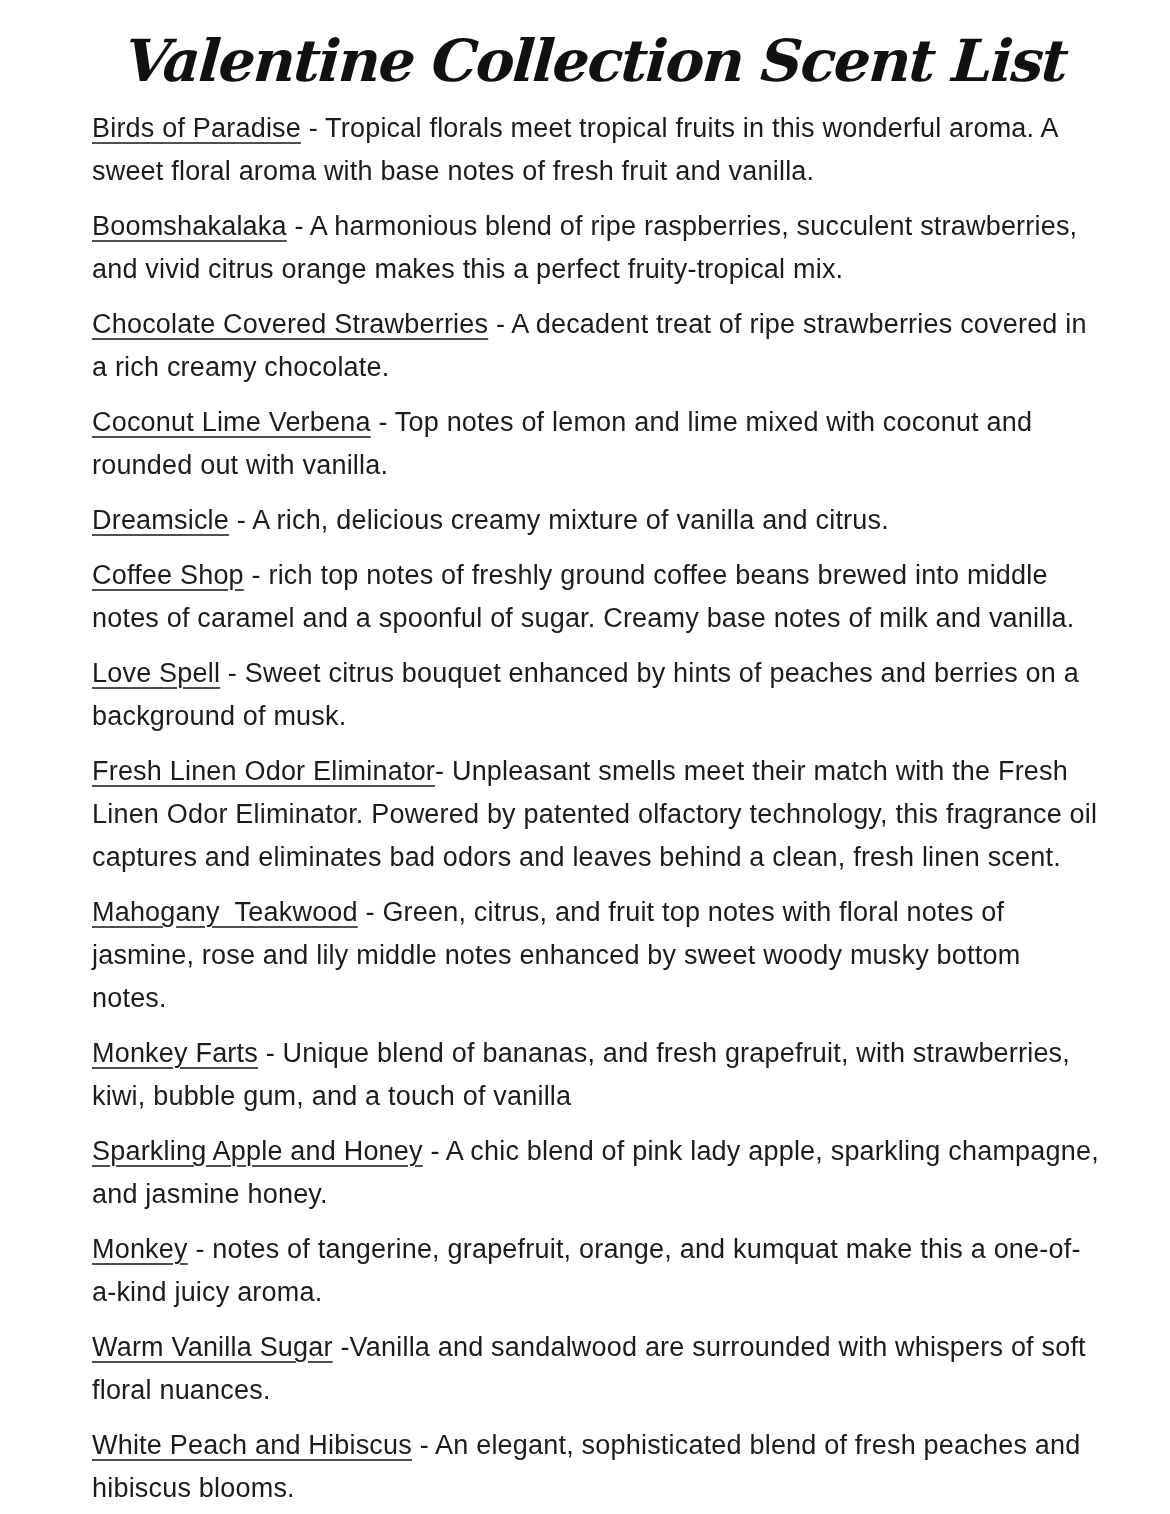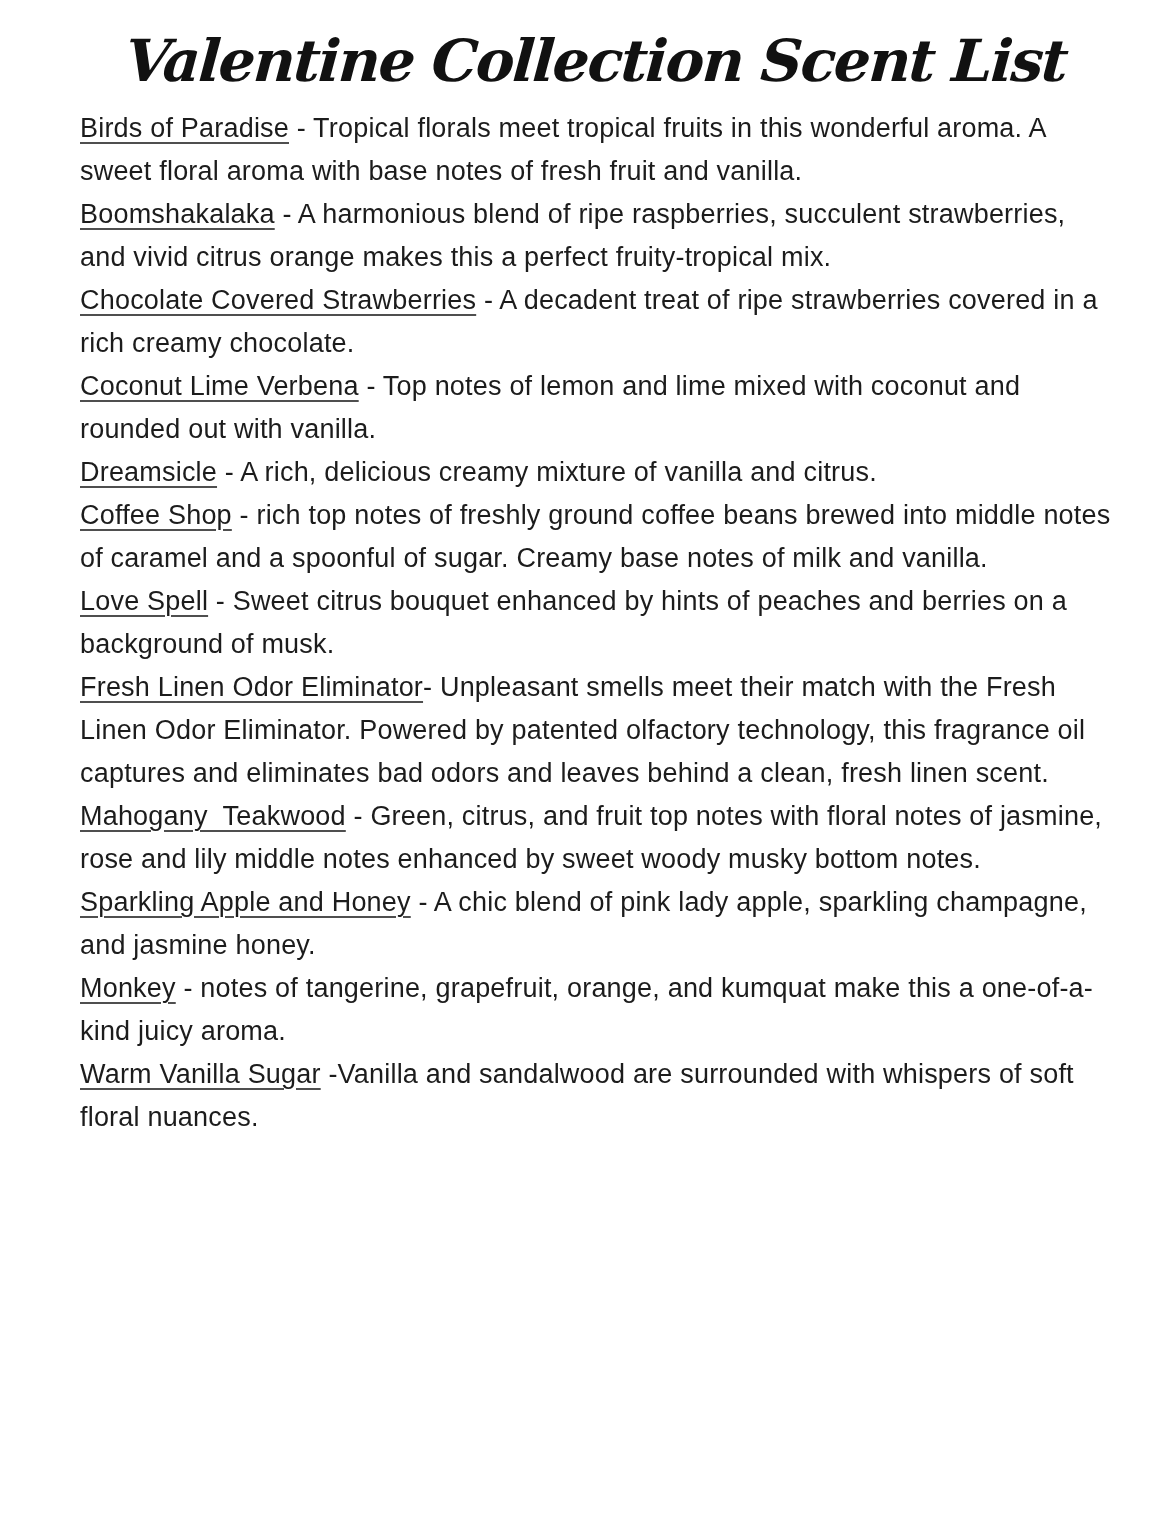--- a/index.html
+++ b/index.html
@@ -32,21 +32,21 @@
     margin: 0 0 12px 0;
     line-height: 1.15;
     transform: skewX(-4deg);
   }
   .scent-list {
     font-size: 27px;
     line-height: 43px;
     letter-spacing: 0.2px;
   }
   .scent {
-    margin: 0;
+    margin: 12px;
     white-space: pre-wrap;
   }
   .scent-name {
     text-decoration: underline;
     text-decoration-thickness: 2px;
     text-underline-offset: 5px;
     text-decoration-color: #4f4f4f;
   }
 </style>
 </head>
@@ -68,23 +68,25 @@
     <p class="scent"><span class="scent-name">Dreamsicle</span><span class="scent-sep"> - </span><span class="scent-desc">A rich, delicious creamy mixture of vanilla and citrus.</span></p>
 
     <p class="scent"><span class="scent-name">Coffee Shop</span><span class="scent-sep"> - </span><span class="scent-desc">rich top notes of freshly ground coffee beans brewed into middle notes of caramel and a spoonful of sugar. Creamy base notes of milk and vanilla.</span></p>
 
     <p class="scent"><span class="scent-name">Love Spell</span><span class="scent-sep"> - </span><span class="scent-desc">Sweet citrus bouquet enhanced by hints of peaches and berries on a background of musk.</span></p>
 
     <p class="scent"><span class="scent-name">Fresh Linen Odor Eliminator</span><span class="scent-sep">- </span><span class="scent-desc">Unpleasant smells meet their match with the Fresh Linen Odor Eliminator. Powered by patented olfactory technology, this fragrance oil captures and eliminates bad odors and leaves behind a clean, fresh linen scent.</span></p>
 
     <p class="scent"><span class="scent-name">Mahogany  Teakwood</span><span class="scent-sep"> - </span><span class="scent-desc">Green, citrus, and fruit top notes with floral notes of jasmine, rose and lily middle notes enhanced by sweet woody musky bottom notes.</span></p>
 
+    <p class="scent"><span class="scent-name">Monkey Farts</span><span class="scent-sep"> - </span><span class="scent-desc">Unique blend of bananas, and fresh grapefruit, with strawberries, kiwi, bubble gum, and a touch of vanilla</span></p>
 
 
     <p class="scent"><span class="scent-name">Sparkling Apple and Honey</span><span class="scent-sep"> - </span><span class="scent-desc">A chic blend of pink lady apple, sparkling champagne, and jasmine honey.</span></p>
 
     <p class="scent"><span class="scent-name">Monkey</span><span class="scent-sep"> - </span><span class="scent-desc">notes of tangerine, grapefruit, orange, and kumquat make this a one-of-a-kind juicy aroma.</span></p>
 
     <p class="scent"><span class="scent-name">Warm Vanilla Sugar</span><span class="scent-sep"> -</span><span class="scent-desc">Vanilla and sandalwood are surrounded with whispers of soft floral nuances.</span></p>
 
+    <p class="scent"><span class="scent-name">White Peach and Hibiscus</span><span class="scent-sep"> - </span><span class="scent-desc">An elegant, sophisticated blend of fresh peaches and hibiscus blooms.</span></p>
   </div>
 
 </div>
 
 </body></html>

